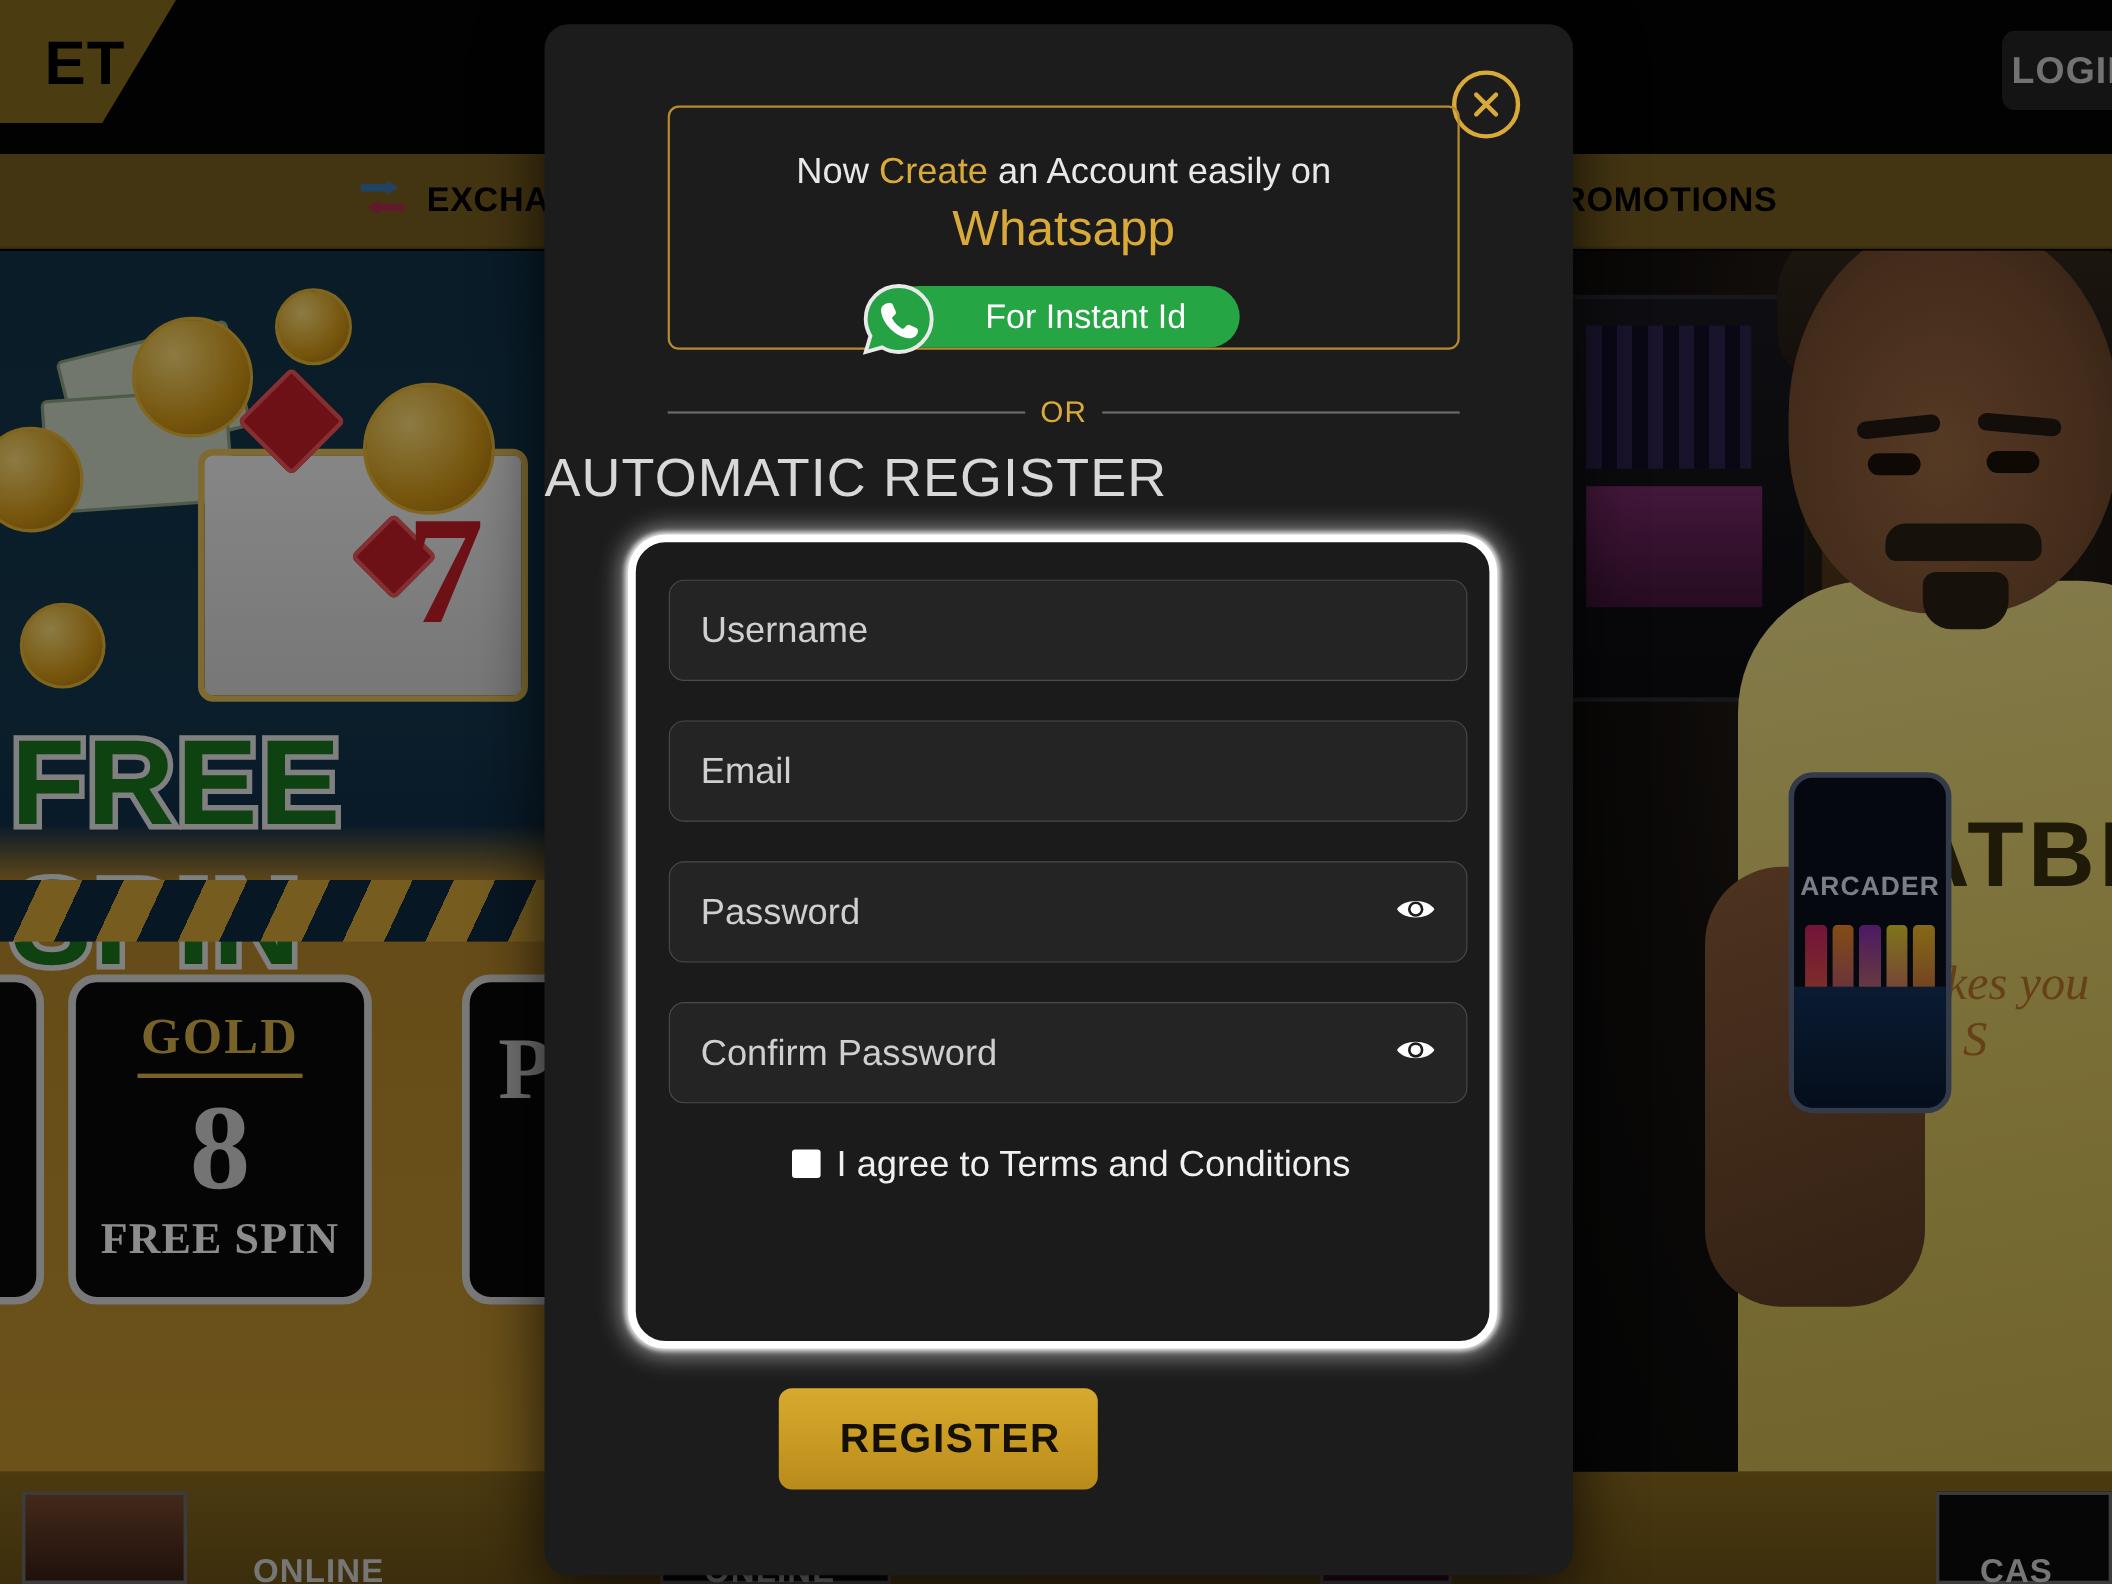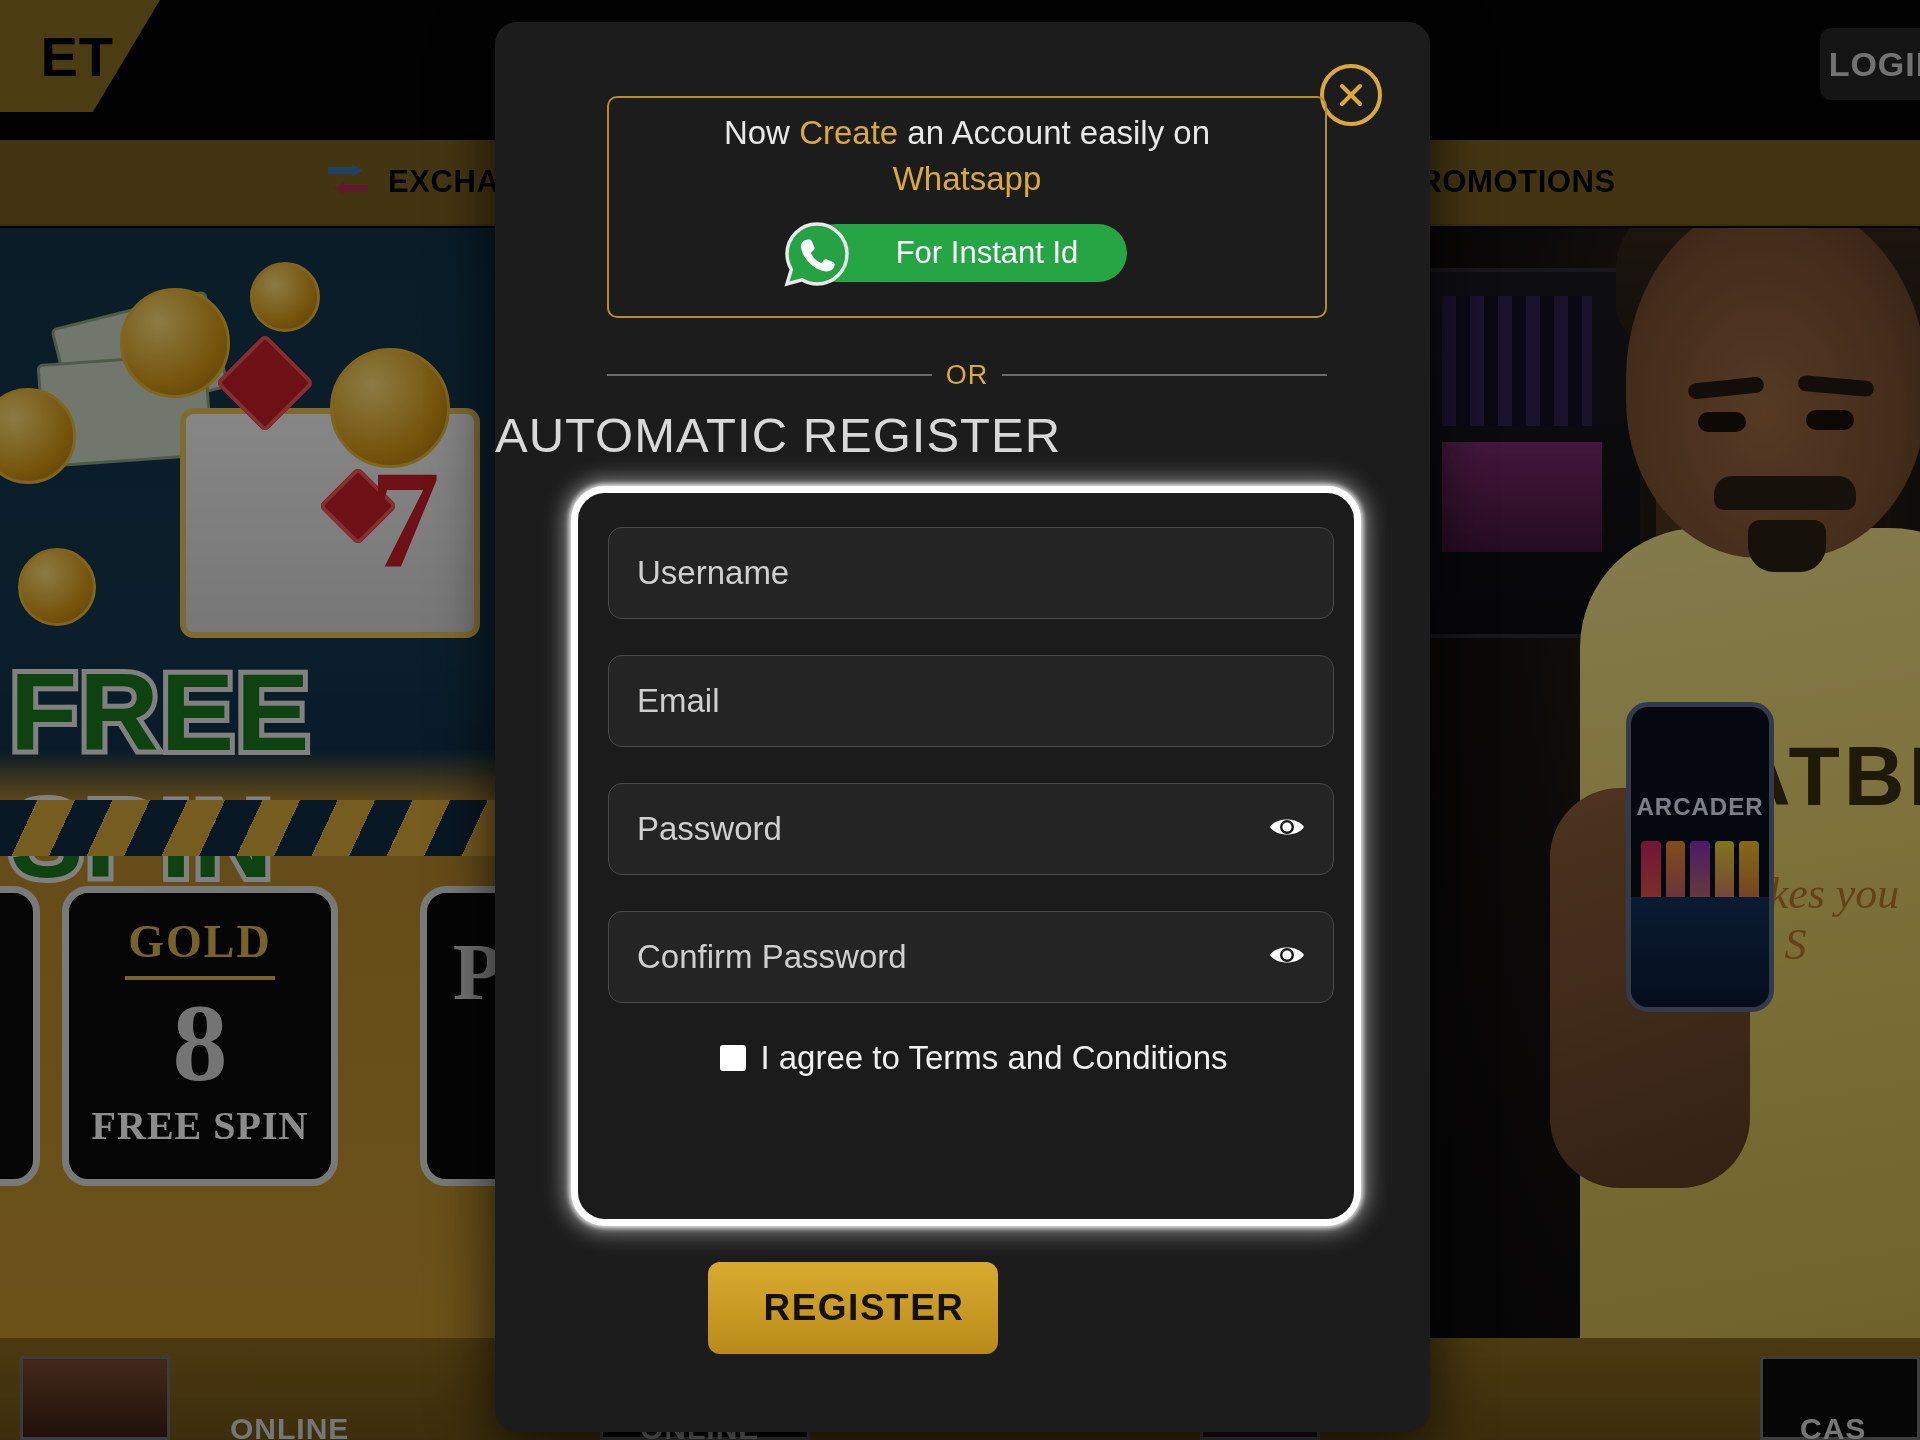--- a/index.html
+++ b/index.html
@@ -201,25 +201,25 @@
   .close-btn {
     position:absolute; right:48px; top:42px; width:62px; height:62px;
     border:4px solid #d9a93a; border-radius:50%;
     display:flex; align-items:center; justify-content:center; cursor:pointer;
   }
   .close-btn svg { display:block; }
 
   .wa-box {
     position:absolute; left:112px; top:74px; width:720px; height:222px;
     border:2px solid #b48b2e; border-radius:10px;
-    display:flex; flex-direction:column; align-items:center; padding-top:14px;
+    display:flex; flex-direction:column; align-items:center; padding-top:36px;
   }
   .wa-line1 { color:#e8e8e8; font-size:33px; line-height:1.28; text-align:center; }
   .wa-line1 b { color:#d9a93a; font-weight:normal; }
-  .wa-line2 { color:#d9a93a; font-size:33px; margin-top:6px; }
+  .wa-line2 { color:#d9a93a; font-size:45px; margin-top:6px; }
   .wa-btn {
     position:relative; margin-top:26px; width:320px; height:58px;
     background:#26a544; border-radius:29px;
     display:flex; align-items:center; justify-content:center;
   }
   .wa-btn-label { color:#fff; font-size:31px; margin-left:40px; }
   .wa-icon {
     position:absolute; left:-26px; top:-6px; width:72px; height:72px;
   }
 

